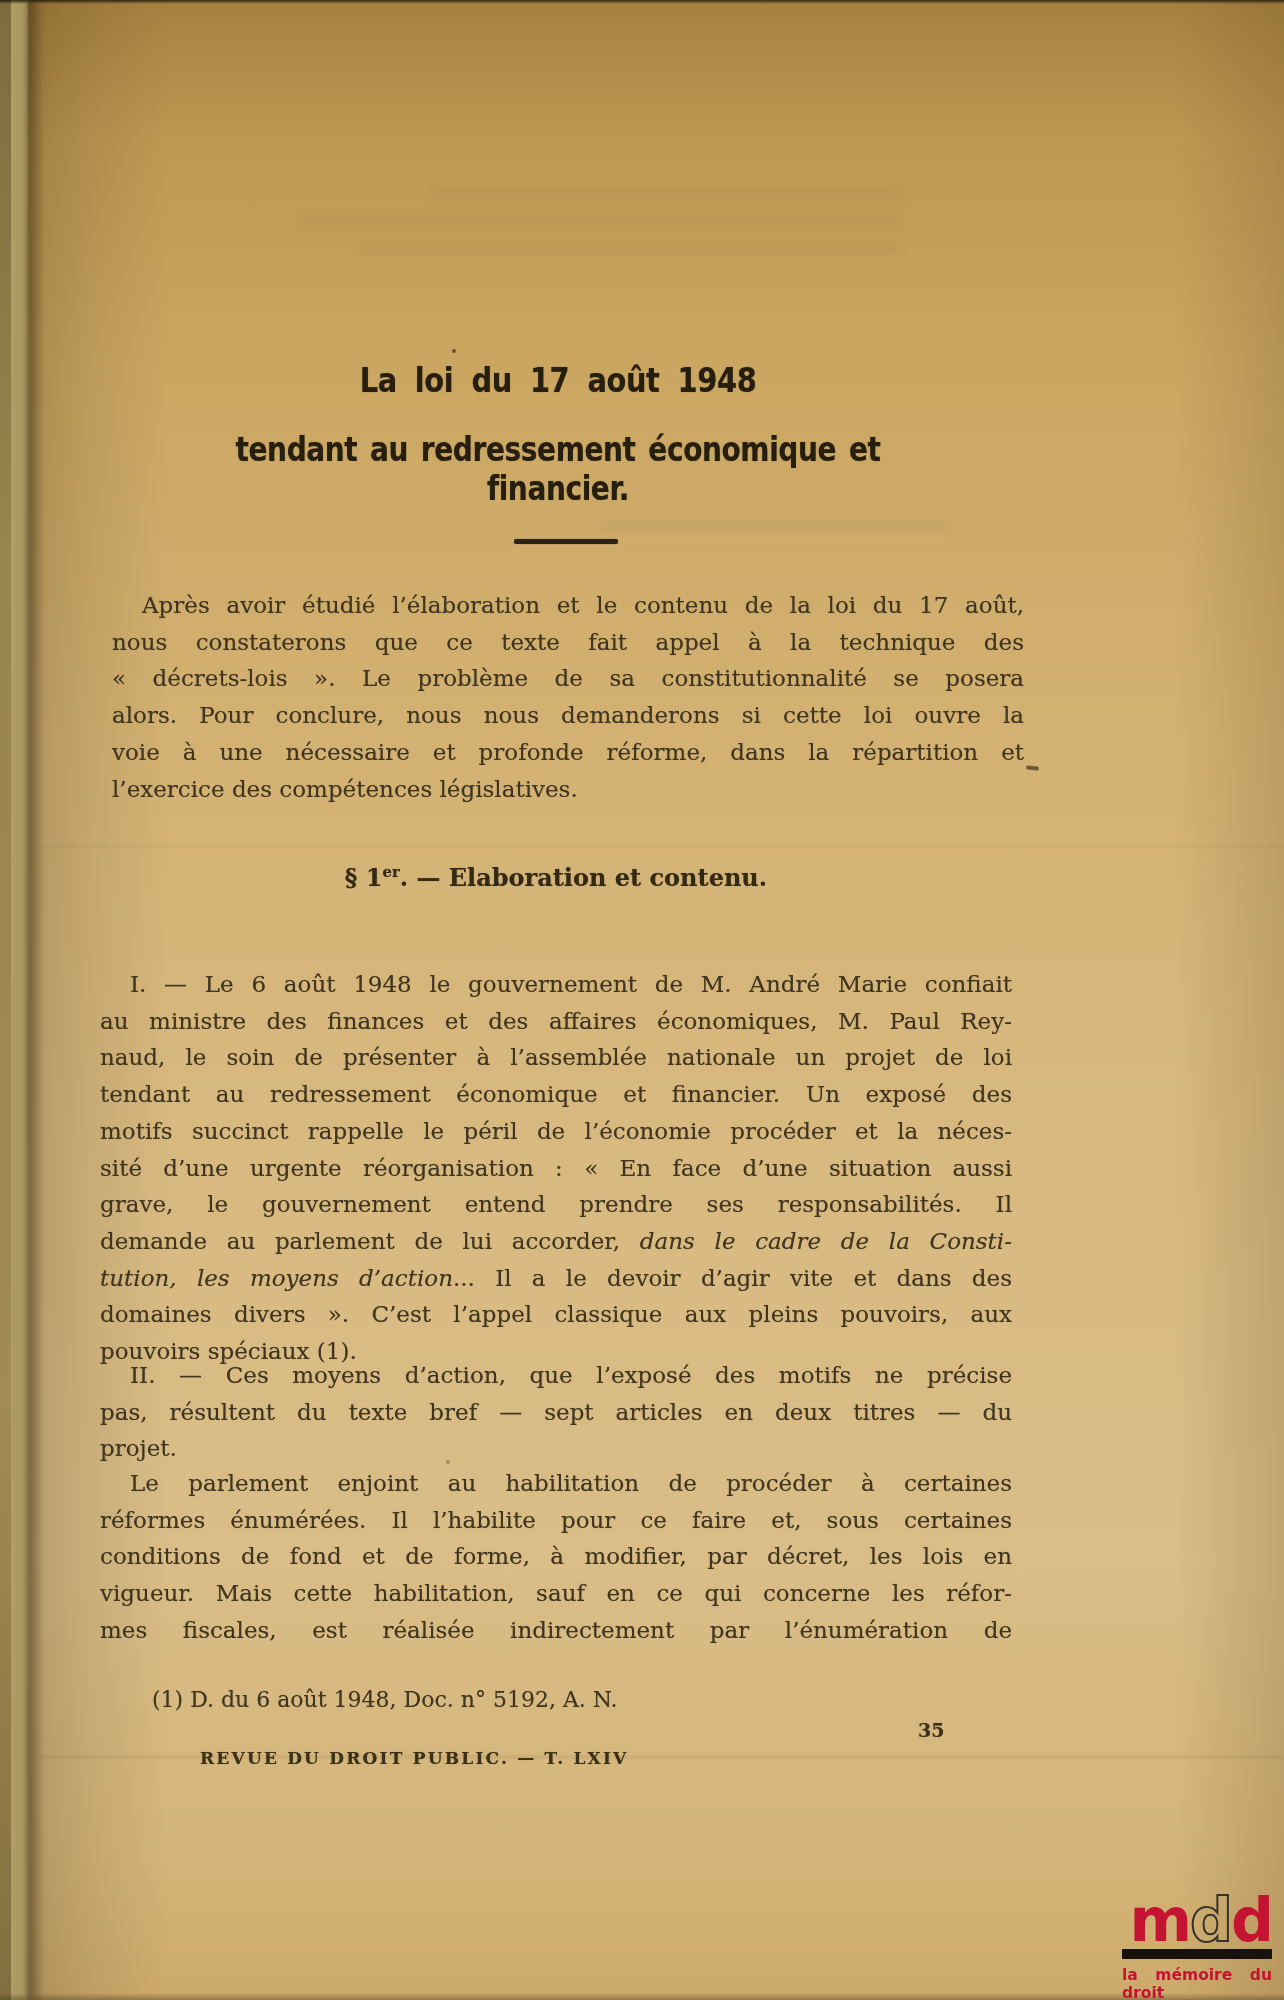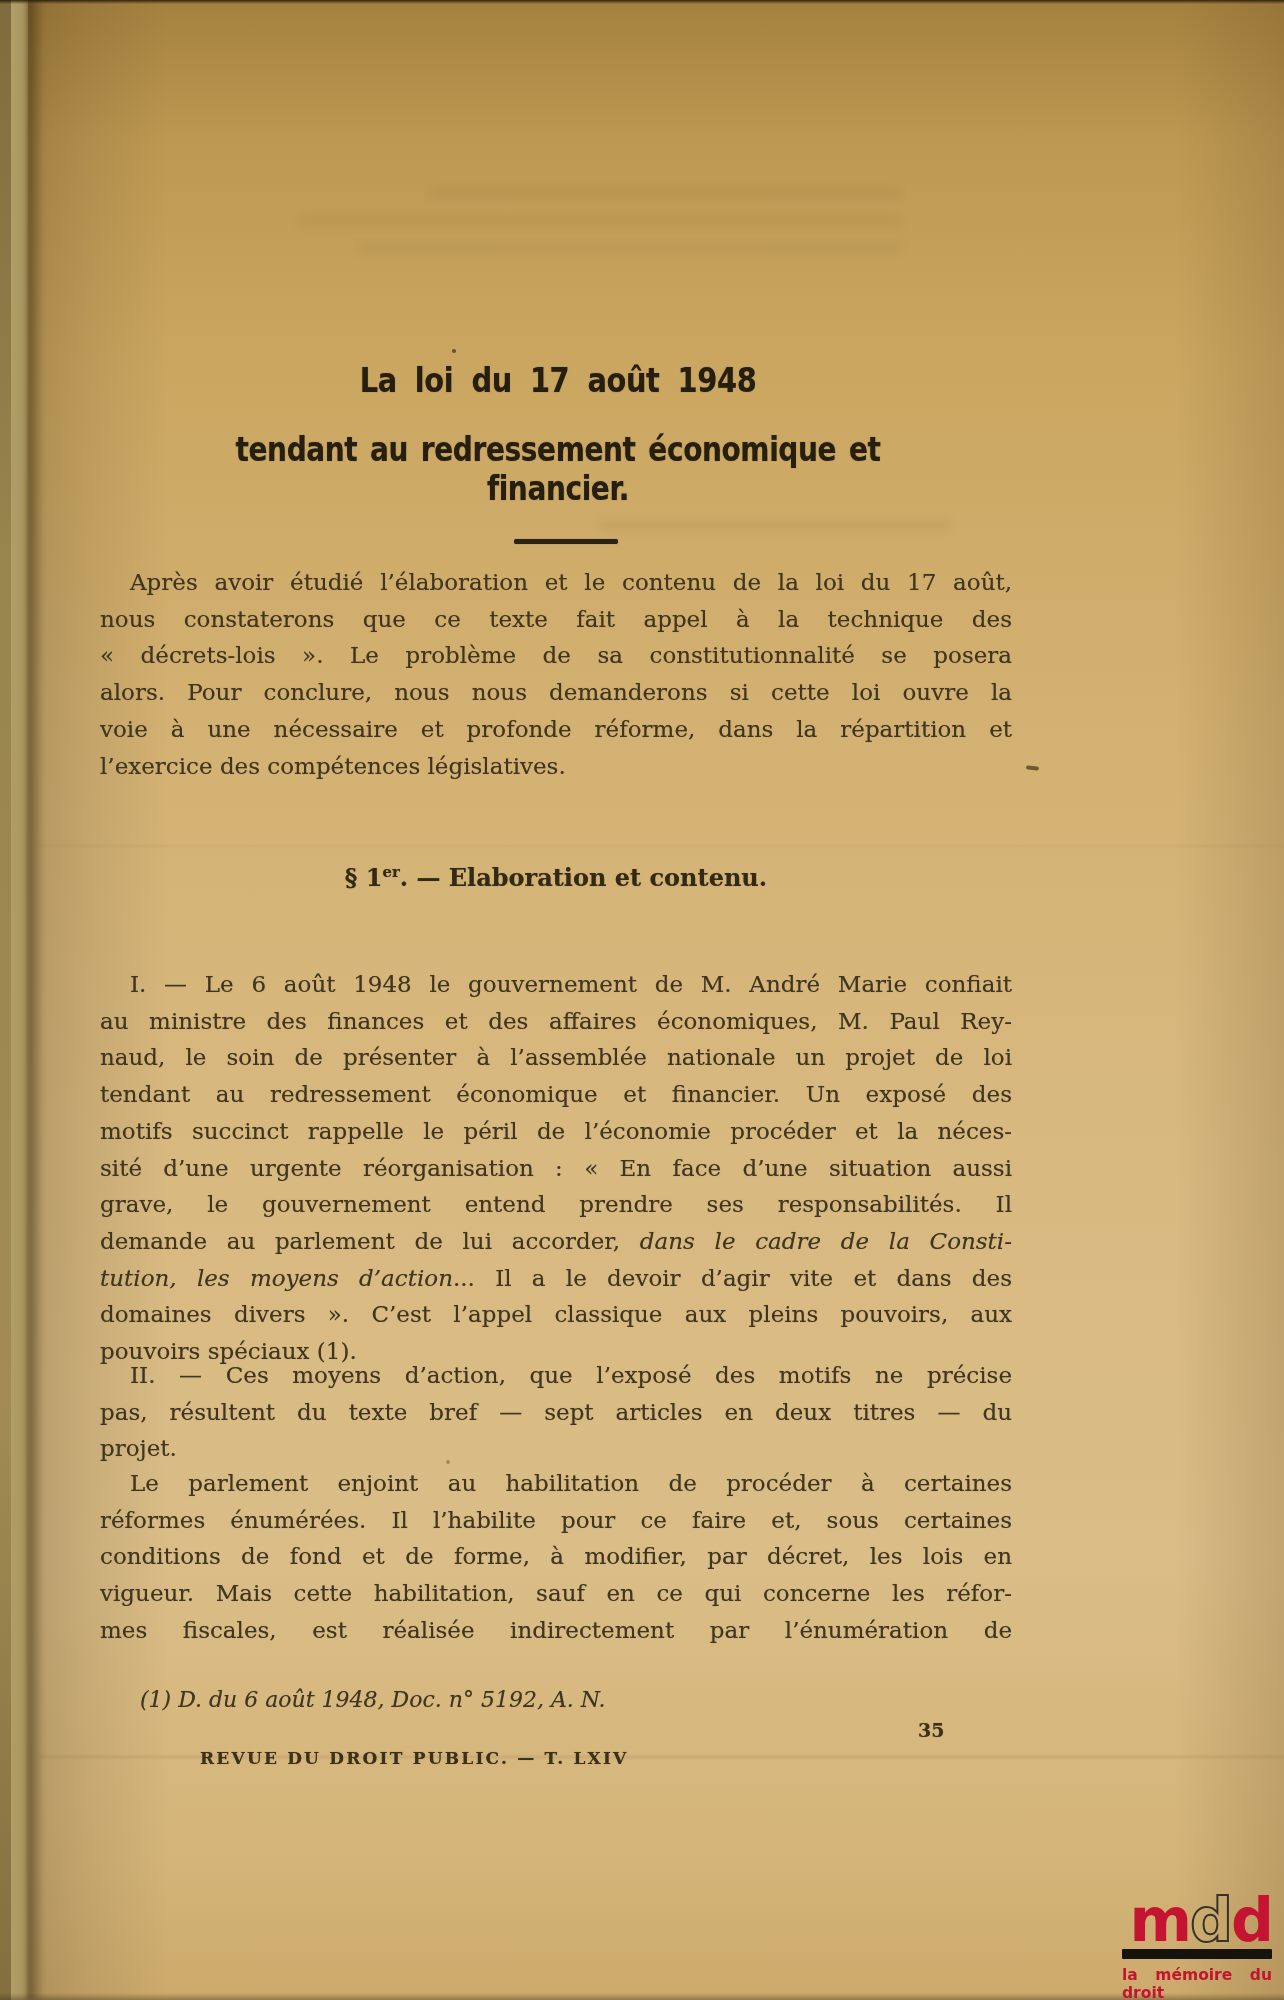--- a/index.html
+++ b/index.html
@@ -34,31 +34,31 @@
   .t2{top:430px;font-size:33px;word-spacing:4px;letter-spacing:-0.5px;}
   .t-rule{position:absolute;left:514px;top:539px;width:104px;height:5px;background:#2a2212;border-radius:2px;box-shadow:0 0 1px rgba(42,34,18,0.6);}
 
   
   .col{position:absolute;left:100px;width:912px;color:#3f3520;font-size:23px;line-height:36.7px;
        text-shadow:0 0 0.7px rgba(63,53,32,0.45);}
   .bl{text-align:justify;text-align-last:justify;}
   .bl.last{text-align-last:left;}
   .ind{text-indent:30px;}
   .it{font-style:italic;}
-  .intro{top:564px;}
+  .intro{top:587px;margin-left:12px;}
   .p1{top:966px;}
   .p2{top:1357px;}
   .p3{top:1465px;}
 
   .heading{position:absolute;left:100px;top:857px;width:912px;text-align:center;
     font-size:24px;font-weight:bold;color:#332a15;line-height:30px;text-shadow:0 0 0.8px rgba(51,42,21,0.5);}
   .heading sup{font-size:0.62em;vertical-align:super;}
 
-  .footnote{position:absolute;left:140px;top:1686px;font-size:22px;line-height:28px;color:#3f3520;
-    text-shadow:0 0 0.7px rgba(63,53,32,0.45);font-style:italic;}
+  .footnote{position:absolute;left:152px;top:1686px;font-size:22px;line-height:28px;color:#3f3520;
+    text-shadow:0 0 0.7px rgba(63,53,32,0.45);}
   .footer-journal{position:absolute;left:200px;top:1721px;font-size:17px;line-height:22px;font-weight:bold;
     letter-spacing:2.2px;color:#3a3118;text-shadow:0 0 0.8px rgba(58,49,24,0.5);margin-top:26px;}
   .footer-page{position:absolute;left:918px;top:1719px;font-size:19px;font-weight:bold;color:#3a3118;
     text-shadow:0 0 0.8px rgba(58,49,24,0.5);}
 
   
   .logo{position:absolute;left:1122px;top:1896px;width:150px;}
   .logo-word{font-family:"DejaVu Sans","Liberation Sans",sans-serif;font-weight:bold;font-size:60px;
     line-height:48px;height:50px;letter-spacing:-2px;text-align:right;white-space:nowrap;}
   .logo-word .red{color:#c41431;}

